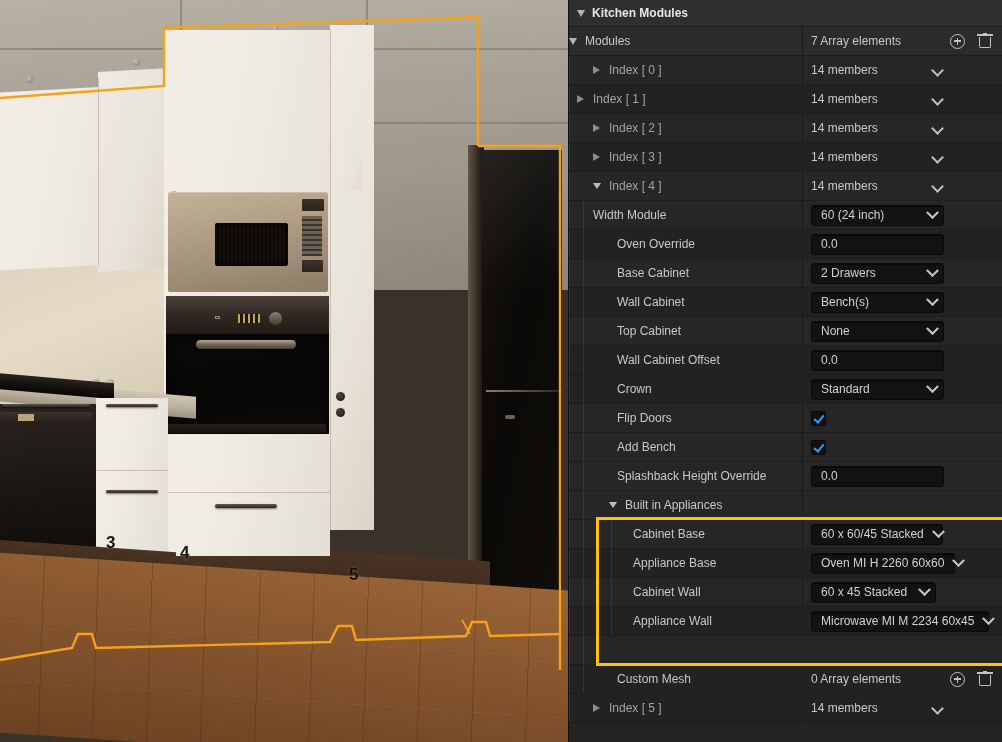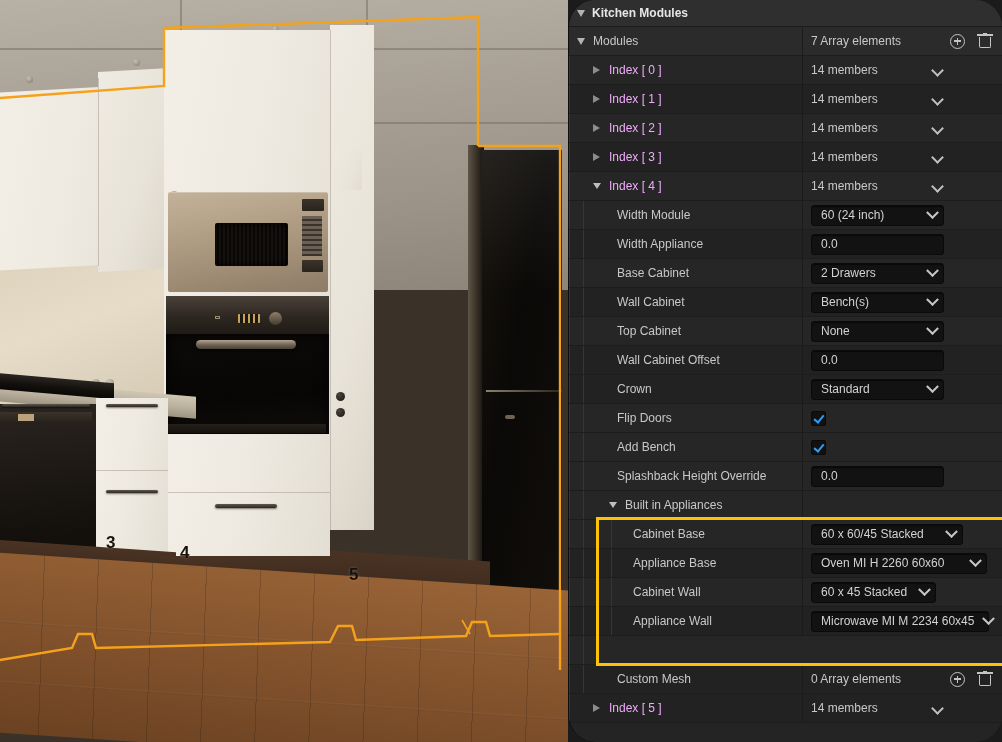--- a/index.html
+++ b/index.html
@@ -158,21 +158,20 @@
 
   
   #panel {
     width: 434px; height: 742px;
     background: #242424;
     border-left: 1px solid #0f0f0f;
     position: relative;
     overflow: hidden;
     font-size: 12px;
     color: #cfcfcf;
-    border-radius: 27px;
   }
   .cat-header {
     height: 27px;
     background: #2f2f2f;
     border-bottom: 1px solid #1b1b1b;
     display: flex; align-items: center;
     padding-left: 8px;
     color: #e6e6e6;
     font-weight: bold;
     font-size: 12px;
@@ -195,21 +194,21 @@
     flex-shrink: 0;
     position: relative;
   }
   .valcell {
     flex: 1; height: 100%;
     display: flex; align-items: center;
     padding-left: 8px;
     position: relative;
   }
   .lbl { color: #c8c8c8; font-size: 12px; white-space: nowrap; }
-  .lbl.dim { color: #f0abfc; }
+  .lbl.dim { color: #a3a3a3; }
   .val-text { color: #c8c8c8; font-size: 12px; }
 
   
   .guide {
     position: absolute; top: 0; bottom: 0; width: 1px;
     background: #363636;
   }
 
   
   .tri {
@@ -408,21 +407,21 @@
   </div>
 
   <div id="panel">
 
     <div class="cat-header">
       <span class="tri tri-down" style="margin-right:7px"></span>
       <span>Kitchen Modules</span>
     </div>
 
     <div class="row bg-head">
-      <div class="namecell" style="padding-left:8px">
+      <div class="namecell" style="">
         <span class="tri tri-down" style="margin-right:8px"></span>
         <span class="lbl">Modules</span>
       </div>
       <div class="valcell">
         <span class="val-text">7 Array elements</span>
         <span class="arr-ctrls">
           <span class="ic-plus"></span>
           <span class="ic-trash">
               <i class="hdl"></i>
               <i class="lid"></i>
@@ -439,21 +438,21 @@
             <span class="tri tri-right" style="margin-right:9px"></span>
             <span class="lbl dim">Index [ 0 ]</span>
           </div>
           <div class="valcell">
             <span class="val-text">14 members</span>
             <span style="position:absolute;right:60px;top:10px" class="chev-plain"></span>
           </div>
         </div>
         <div class="row bg-b">
           <div class="guide" style="left:0"></div>
-          <div class="namecell" style="padding-left:24px">
+          <div class="namecell" style="padding-left:8px">
             <span class="tri tri-right" style="margin-right:9px"></span>
             <span class="lbl dim">Index [ 1 ]</span>
           </div>
           <div class="valcell">
             <span class="val-text">14 members</span>
             <span style="position:absolute;right:60px;top:10px" class="chev-plain"></span>
           </div>
         </div>
         <div class="row bg-a">
           <div class="guide" style="left:0"></div>
@@ -488,35 +487,35 @@
       <div class="valcell">
         <span class="val-text">14 members</span>
         <span style="position:absolute;right:60px;top:10px" class="chev-plain"></span>
       </div>
     </div>
 
     <div id="prop-rows">
         <div class="row bg-a">
           <div class="guide" style="left:0"></div>
           <div class="guide" style="left:14px"></div>
-          <div class="namecell" style="padding-left:48px">
+          <div class="namecell" style="padding-left:24px">
             <span class="lbl">Width Module</span>
           </div>
           <div class="valcell">
             <span class="combo" style="width:133px">
               <span>60 (24 inch)</span>
               <span class="chev"></span>
             </span>
           </div>
         </div>
         <div class="row bg-b">
           <div class="guide" style="left:0"></div>
           <div class="guide" style="left:14px"></div>
           <div class="namecell" style="padding-left:48px">
-            <span class="lbl">Width Appliance</span>
+            <span class="lbl">Oven Override</span>
           </div>
           <div class="valcell">
             <span class="numbox">
               <span>0.0</span>
             </span>
           </div>
         </div>
         <div class="row bg-a">
           <div class="guide" style="left:0"></div>
           <div class="guide" style="left:14px"></div>
@@ -627,35 +626,35 @@
 
     <div id="bia-rows">
         <div class="row bg-a">
           <div class="guide" style="left:0"></div>
           <div class="guide" style="left:14px"></div>
           <div class="guide" style="left:42px"></div>
           <div class="namecell" style="padding-left:64px">
             <span class="lbl">Cabinet Base</span>
           </div>
           <div class="valcell">
-            <span class="combo" style="width:152px">
+            <span class="combo" style="width:132px">
               <span>60 x 60/45 Stacked</span>
               <span class="chev"></span>
             </span>
           </div>
         </div>
         <div class="row bg-b">
           <div class="guide" style="left:0"></div>
           <div class="guide" style="left:14px"></div>
           <div class="guide" style="left:42px"></div>
           <div class="namecell" style="padding-left:64px">
             <span class="lbl">Appliance Base</span>
           </div>
           <div class="valcell">
-            <span class="combo" style="width:176px">
+            <span class="combo" style="width:144px">
               <span>Oven MI H 2260 60x60</span>
               <span class="chev"></span>
             </span>
           </div>
         </div>
         <div class="row bg-a">
           <div class="guide" style="left:0"></div>
           <div class="guide" style="left:14px"></div>
           <div class="guide" style="left:42px"></div>
           <div class="namecell" style="padding-left:64px">

